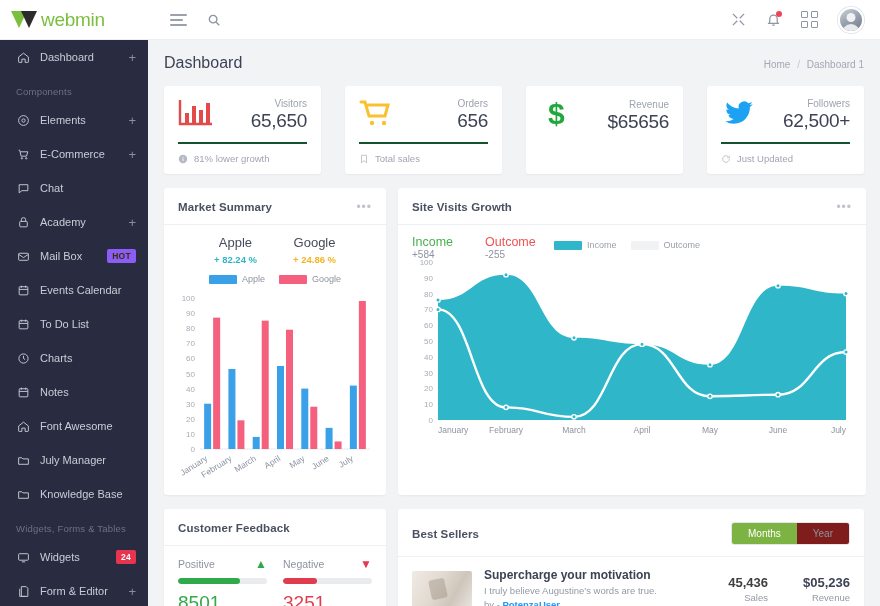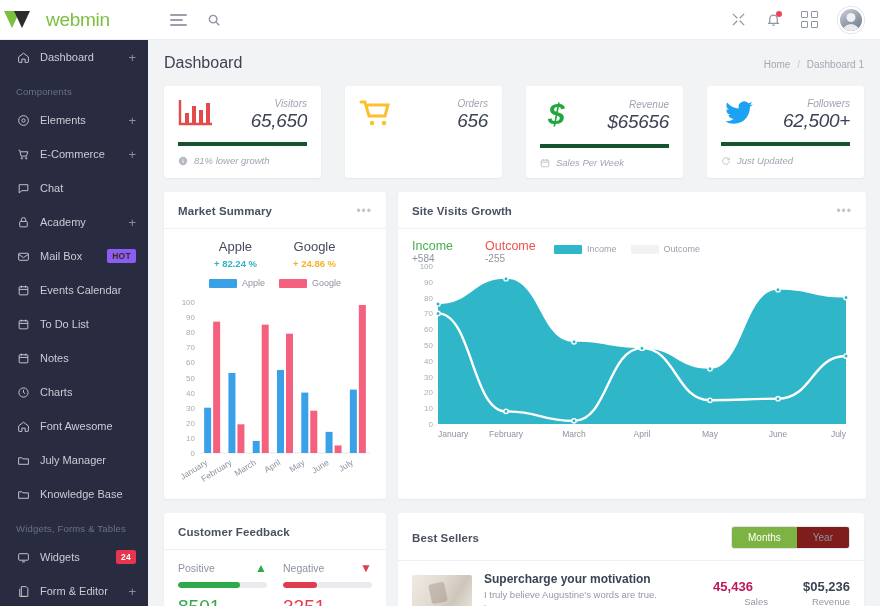--- a/index.html
+++ b/index.html
@@ -11,21 +11,21 @@
     color: #3d4355;
   }
   .app { width: 880px; height: 606px; position: relative; }
 
   
   .topbar {
     position: absolute; top: 0; left: 0; right: 0; height: 40px;
     background: #ffffff; display: flex; align-items: center;
     border-bottom: 1px solid #eceef1; z-index: 20;
   }
-  .brand { width: 148px; display: flex; align-items: center; gap: 16px; padding-left: 4px; }
+  .brand { width: 148px; display: flex; align-items: center; gap: 4px; padding-left: 11px; }
   .brand-mark { width: 26px; height: 18px; position: relative; }
   .brand-mark .w1, .brand-mark .w2 {
     position: absolute; top: 0; width: 0; height: 0;
     border-left: 8px solid transparent; border-right: 8px solid transparent;
   }
   .brand-mark .w1 { left: 0; border-top: 17px solid #7bbf3f; }
   .brand-mark .w2 { left: 10px; border-top: 17px solid #2c2c2c; }
   .brand-text { font-size: 19px; color: #7bbf3f; letter-spacing: -.3px; }
   .tb-icons-left { display: flex; align-items: center; gap: 20px; margin-left: 22px; }
   .hamburger { width: 17px; display: flex; flex-direction: column; gap: 3px; cursor: pointer; }
@@ -84,32 +84,32 @@
   .main {
     position: absolute; top: 40px; left: 148px; right: 0; bottom: 0;
     background: #f2f3f5; overflow: hidden; padding: 14px 16px 0 16px;
   }
   .page-head { display: flex; align-items: baseline; margin-bottom: 14px; }
   .page-title { font-size: 16px; color: #3d4355; font-weight: normal; }
   .breadcrumb { margin-left: auto; font-size: 10px; color: #a3a8b4; white-space: nowrap; }
   .breadcrumb .sep { margin: 0 4px; color: #c3c7d0; }
 
   
-  .stats { display: flex; gap: 24px; font-style: italic; }
+  .stats { display: flex; gap: 24px; }
   .stat-card {
     flex: 1; background: #fff; border-radius: 3px; padding: 12px 14px 0 14px;
     box-shadow: 0 1px 2px rgba(0,0,0,.05);
   }
   .stat-top { display: flex; align-items: center; min-height: 40px; padding-bottom: 10px; }
   .stat-ico { width: 44px; }
   .stat-meta { margin-left: auto; text-align: right; }
   .stat-label { font-size: 10px; color: #9ea3af; margin-bottom: 1px; }
   .stat-value { font-size: 19px; color: #3d4355; letter-spacing: -.3px; }
   .stat-foot {
-    border-top: 4px solid #14532d; padding: 9px 0 10px 0;
+    border-top: 2px solid #14532d; padding: 9px 0 10px 0;
     font-size: 9.5px; color: #a0a5b1; display: flex; align-items: center; gap: 6px;
   }
   .foot-ico { color: #b4b9c3; display: flex; }
 
   
   .panels { display: flex; gap: 12px; margin-top: 14px; }
   .panel { background: #fff; border-radius: 3px; box-shadow: 0 1px 2px rgba(0,0,0,.05); }
   .panel-head {
     display: flex; align-items: center; padding: 13px 14px 11px 14px;
     border-bottom: 1px solid #eef0f2;
@@ -168,21 +168,21 @@
     background: rgba(160,145,130,.45); border-radius: 3px; transform: rotate(-12deg);
   }
   .seller-info { flex: 1; min-width: 0; }
   .seller-title { font-size: 12px; color: #3d4355; font-weight: bold; }
   .seller-sub { font-size: 9.5px; color: #9399a5; margin-top: 3px; }
   .seller-by { font-size: 9.5px; color: #9399a5; margin-top: 3px; }
   .seller-by b { color: #2196f3; }
   .seller-stat { text-align: right; width: 70px; }
   .seller-stat .v { font-size: 13px; font-weight: bold; }
   .seller-stat .l { font-size: 9.5px; color: #9399a5; margin-top: 2px; }
-  .sales-v { color: #be185d; text-align: center; }
+  .sales-v { color: #404040; }
   .rev-v { color: #3d4355; }
 
   .axis-lbl { font-size: 8px; fill: #a7acb7; }
   .axis-lbl-x { font-size: 8.5px; fill: #8d93a0; }
 </style>
 </head>
 <body>
 
 <div class="app">
 
@@ -314,35 +314,35 @@
             <rect x="4" y="5" width="16" height="15" rx="1.5"></rect>
             <path d="M4 10h16M8 3v4M16 3v4"></path>
           </svg>
       </span>
       <span class="nav-label">To Do List</span>
     </div>
 
     <div class="nav-item">
       <span class="nav-ico">
         <svg width="13" height="13" viewBox="0 0 24 24" fill="none" stroke="currentColor" stroke-width="1.8">
+            <circle cx="12" cy="12" r="8.5"></circle>
+            <path d="M12 7v5l3 2"></path>
+          </svg>
+      </span>
+      <span class="nav-label">Charts</span>
+    </div>
+
+    <div class="nav-item">
+      <span class="nav-ico">
+        <svg width="13" height="13" viewBox="0 0 24 24" fill="none" stroke="currentColor" stroke-width="1.8">
             <rect x="4" y="5" width="16" height="15" rx="1.5"></rect>
             <path d="M4 10h16M8 3v4M16 3v4"></path>
           </svg>
       </span>
       <span class="nav-label">Notes</span>
-    </div>
-
-    <div class="nav-item">
-      <span class="nav-ico">
-        <svg width="13" height="13" viewBox="0 0 24 24" fill="none" stroke="currentColor" stroke-width="1.8">
-            <circle cx="12" cy="12" r="8.5"></circle>
-            <path d="M12 7v5l3 2"></path>
-          </svg>
-      </span>
-      <span class="nav-label">Charts</span>
     </div>
 
     <div class="nav-item">
       <span class="nav-ico">
         <svg width="13" height="13" viewBox="0 0 24 24" fill="none" stroke="currentColor" stroke-width="1.8">
             <path d="M3 11l9-7 9 7v9a1 1 0 0 1-1 1h-5v-6H9v6H4a1 1 0 0 1-1-1z"></path>
           </svg>
       </span>
       <span class="nav-label">Font Awesome</span>
     </div>
@@ -439,42 +439,41 @@
               <path d="M2 4h4l4 14h16l3-11H9"></path>
                 <circle cx="13" cy="25" r="2.2" fill="#fbc02d" stroke="none"></circle>
                 <circle cx="25" cy="25" r="2.2" fill="#fbc02d" stroke="none"></circle>
             </svg>
           </div>
           <div class="stat-meta">
             <div class="stat-label">Orders</div>
             <div class="stat-value">656</div>
           </div>
         </div>
+        <div class="stat-foot">
+          <span class="foot-ico">
+            <svg width="10" height="10" viewBox="0 0 24 24" fill="none" stroke="#b4b9c3" stroke-width="2">
+                <path d="M6 3h12v18l-6-5-6 5z"></path>
+              </svg>
+          </span>
+          <span>Total sales</span>
+        </div>
       </div>
 
       <div class="stat-card">
         <div class="stat-top">
           <div class="stat-ico">
             <svg width="36" height="32" viewBox="0 0 36 32">
               <text x="8" y="26" font-family="Liberation Sans, sans-serif" font-size="30" font-weight="bold" fill="#22a73f">$</text>
             </svg>
           </div>
           <div class="stat-meta">
             <div class="stat-label">Revenue</div>
             <div class="stat-value">$65656</div>
           </div>
-        </div>
-        <div class="stat-foot">
-          <span class="foot-ico">
-            <svg width="10" height="10" viewBox="0 0 24 24" fill="none" stroke="#b4b9c3" stroke-width="2">
-                <rect x="3" y="5" width="18" height="16" rx="2"></rect>
-                <path d="M3 10h18M8 3v4M16 3v4"></path>
-              </svg>
-          </span>
-          <span>Sales Per Week</span>
         </div>
       </div>
 
       <div class="stat-card">
         <div class="stat-top">
           <div class="stat-ico">
             <svg width="36" height="30" viewBox="0 0 24 24" fill="#1da1f2">
               <path d="M23 4.9a9 9 0 0 1-2.6.7 4.5 4.5 0 0 0 2-2.5 9 9 0 0 1-2.9 1.1 4.5 4.5 0 0 0-7.7 4.1A12.8 12.8 0 0 1 2.5 3.6a4.5 4.5 0 0 0 1.4 6 4.4 4.4 0 0 1-2-.6v.1a4.5 4.5 0 0 0 3.6 4.4 4.5 4.5 0 0 1-2 .1 4.5 4.5 0 0 0 4.2 3.1A9 9 0 0 1 1 18.6a12.7 12.7 0 0 0 6.9 2c8.3 0 12.8-6.9 12.8-12.8v-.6A9 9 0 0 0 23 4.9z"></path>
             </svg>
           </div>

